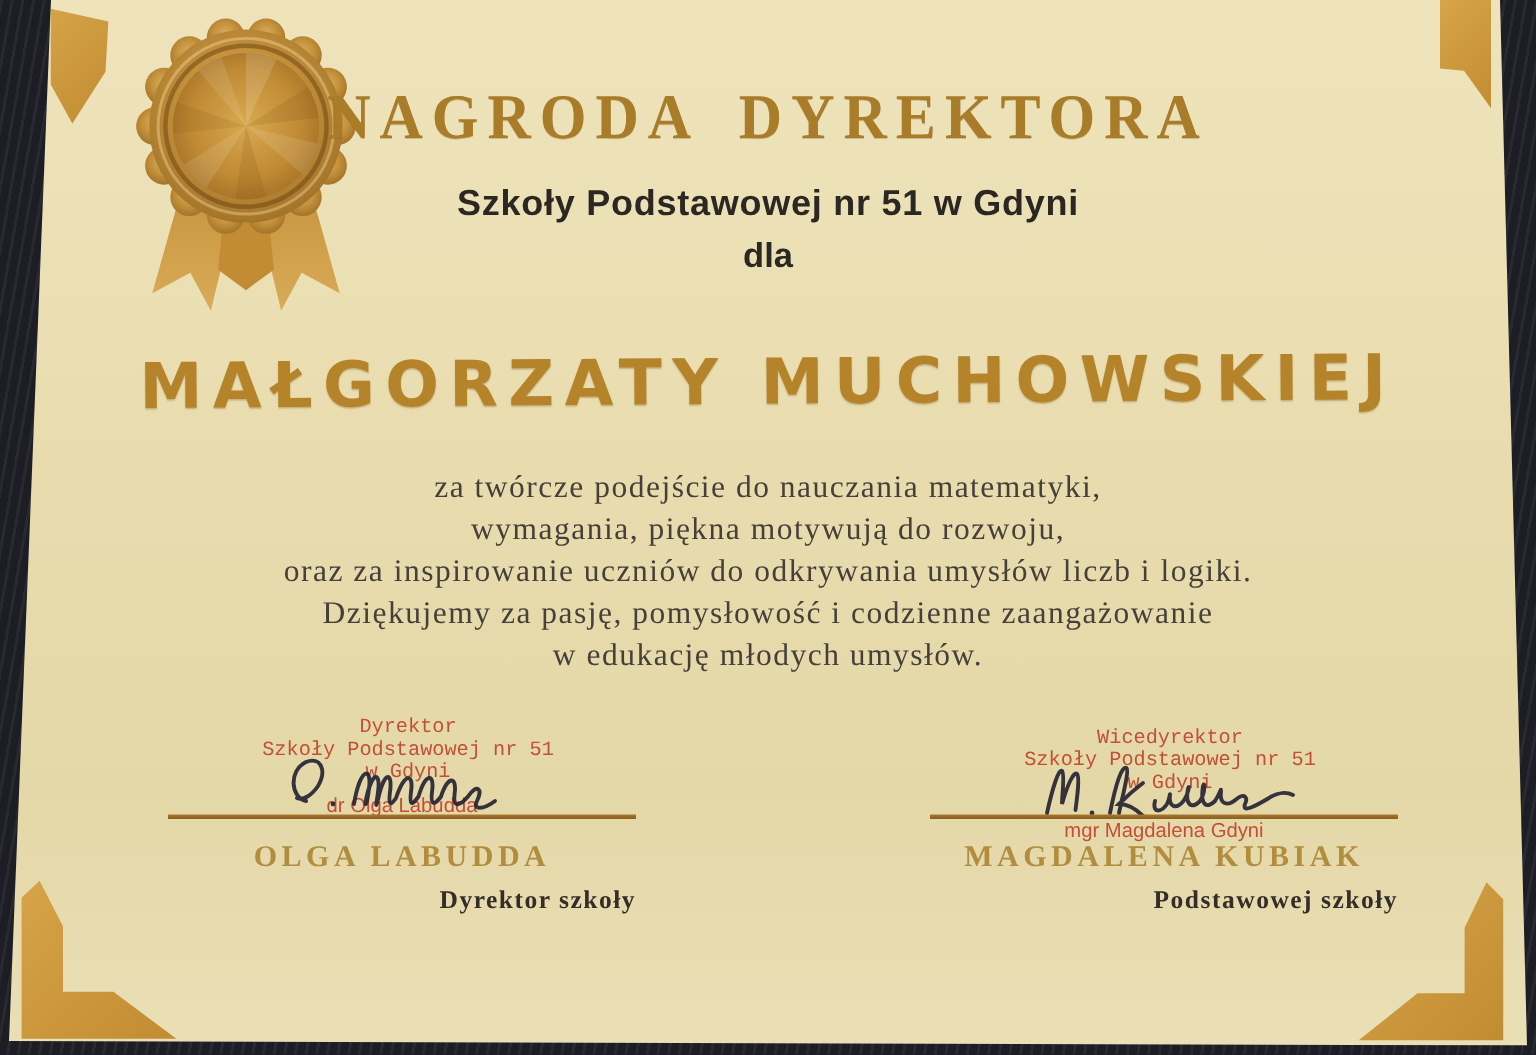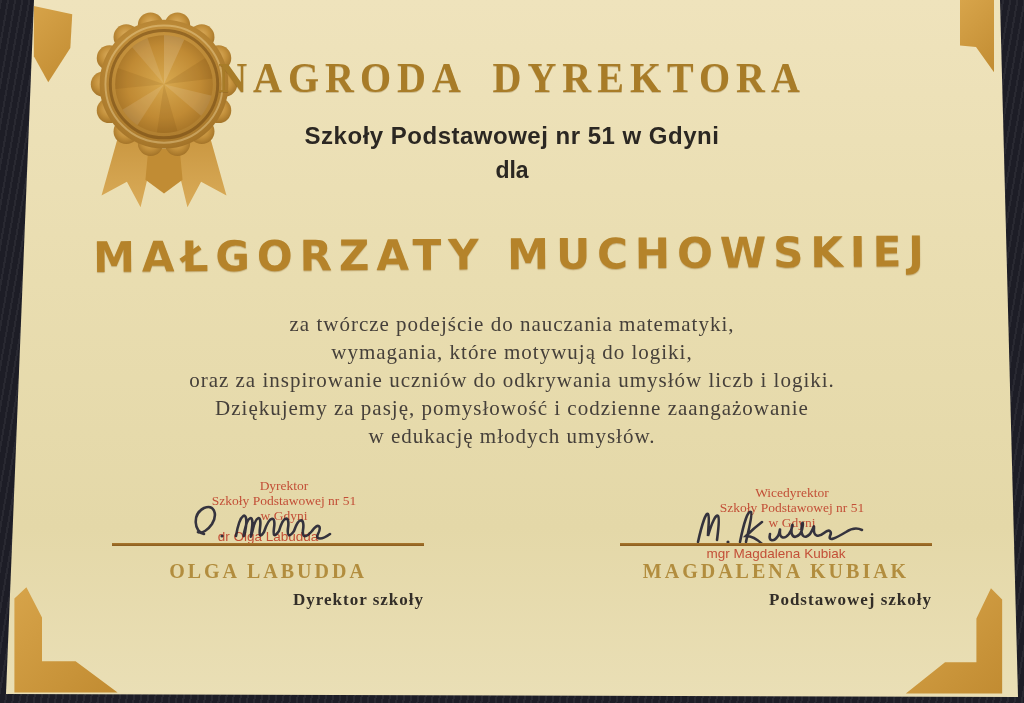--- a/index.html
+++ b/index.html
@@ -48,22 +48,22 @@
     text-shadow:0 1px 1px rgba(130,85,20,.35);transform:rotate(-.4deg);
   }
   .body-text{
     top:310px;font-size:21px;line-height:28px;letter-spacing:1px;
     color:#46403a;font-weight:500;
   }
   .sig{position:absolute;top:476px;width:312px;height:150px;}
   .sig-left{left:112px;}
   .sig-right{left:620px;}
   .stamp{
-    position:absolute;left:16px;width:100%;text-align:center;
-    font-family:Liberation Serif, serif;font-size:13.5px;line-height:15px;
+    position:absolute;left:4px;width:100%;text-align:center;
+    font-family:Liberation Mono, monospace;font-size:13.5px;line-height:15px;
     color:#c0442e;opacity:.92;
   }
   .stamp-top-l{top:2px;}
   .stamp-top-r{top:9px;}
   .stamp-name{
     position:absolute;left:0;width:100%;text-align:center;
     font-family:"Liberation Sans",sans-serif;font-size:13.5px;color:#c0442e;opacity:.92;
   }
   .sig-script{position:absolute;}
   .rule{
@@ -150,21 +150,21 @@
   <div class="t-center title">NAGRODA DYREKTORA</div>
 
   <div class="t-center subtitle">Szkoły Podstawowej nr 51 w Gdyni</div>
 
   <div class="t-center dla">dla</div>
 
   <div class="t-center recipient">MAŁGORZATY MUCHOWSKIEJ</div>
 
   <div class="t-center body-text">
     <div>za twórcze podejście do nauczania matematyki,</div>
-    <div>wymagania, które motywują do logiki,</div>
+    <div>wymagania, piękna motywują do rozwoju,</div>
     <div>oraz za inspirowanie uczniów do odkrywania umysłów liczb i logiki.</div>
     <div>Dziękujemy za pasję, pomysłowość i codzienne zaangażowanie</div>
     <div>w edukację młodych umysłów.</div>
   </div>
 
   <div class="sig sig-left">
     <div class="stamp stamp-top-l">
       <div>Dyrektor</div>
       <div>Szkoły Podstawowej nr 51</div>
       <div>w Gdyni</div>
@@ -179,21 +179,21 @@
     <div class="sig-name">OLGA LABUDDA</div>
     <div class="sig-role">Dyrektor szkoły</div>
   </div>
 
   <div class="sig sig-right">
     <div class="stamp stamp-top-r">
       <div>Wicedyrektor</div>
       <div>Szkoły Podstawowej nr 51</div>
       <div>w Gdyni</div>
     </div>
-    <div class="stamp-name" style="top:70px">mgr Magdalena Kubiak</div>
+    <div class="stamp-name" style="top:70px">mgr Magdalena Gdyni</div>
     <svg class="sig-script" style="left:70px;top:28px" width="180" height="44" viewBox="0 0 180 44" fill="none" stroke="#222232" stroke-width="2.6" stroke-linecap="round" opacity=".9">
       <path d="M8,38 C12,20 16,8 18,10 C20,12 18,26 18,32 C22,18 26,10 28,12 C30,14 28,28 27,36"></path>
       <circle cx="38" cy="38" r="1.6" fill="#222232" stroke="none"></circle>
       <path d="M50,38 C54,18 58,6 61,8 C63,10 58,28 56,38 M72,18 C64,24 58,30 56,32 C62,32 68,36 72,40"></path>
       <path d="M80,30 C78,38 84,38 88,32 C90,28 90,24 90,26 C89,34 94,36 99,30 C103,24 103,18 102,22 C100,32 104,36 110,30 C114,24 113,16 112,20 C110,32 114,36 120,30 C124,24 124,20 124,24 C123,32 128,34 134,29 C140,24 142,28 140,32 C138,38 146,34 156,28 C162,24 168,24 172,26"></path>
     </svg>
     <div class="rule"></div>
     <div class="sig-name">MAGDALENA KUBIAK</div>
     <div class="sig-role">Podstawowej szkoły</div>
   </div>

